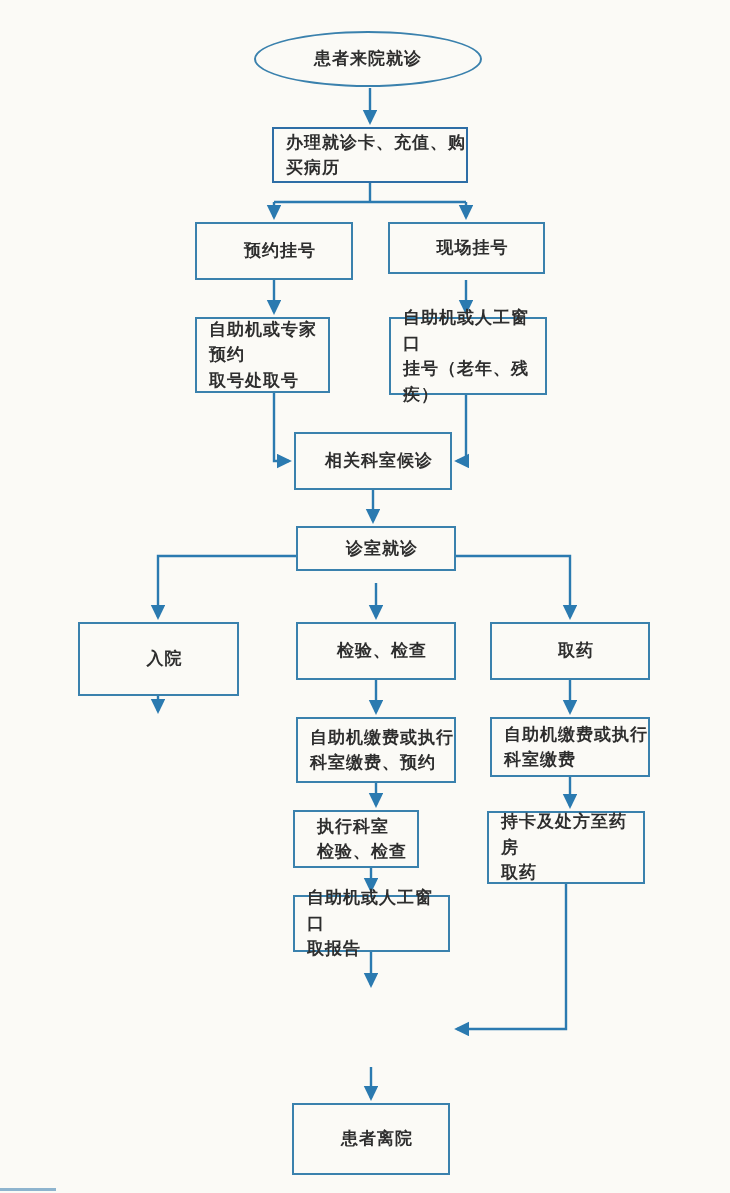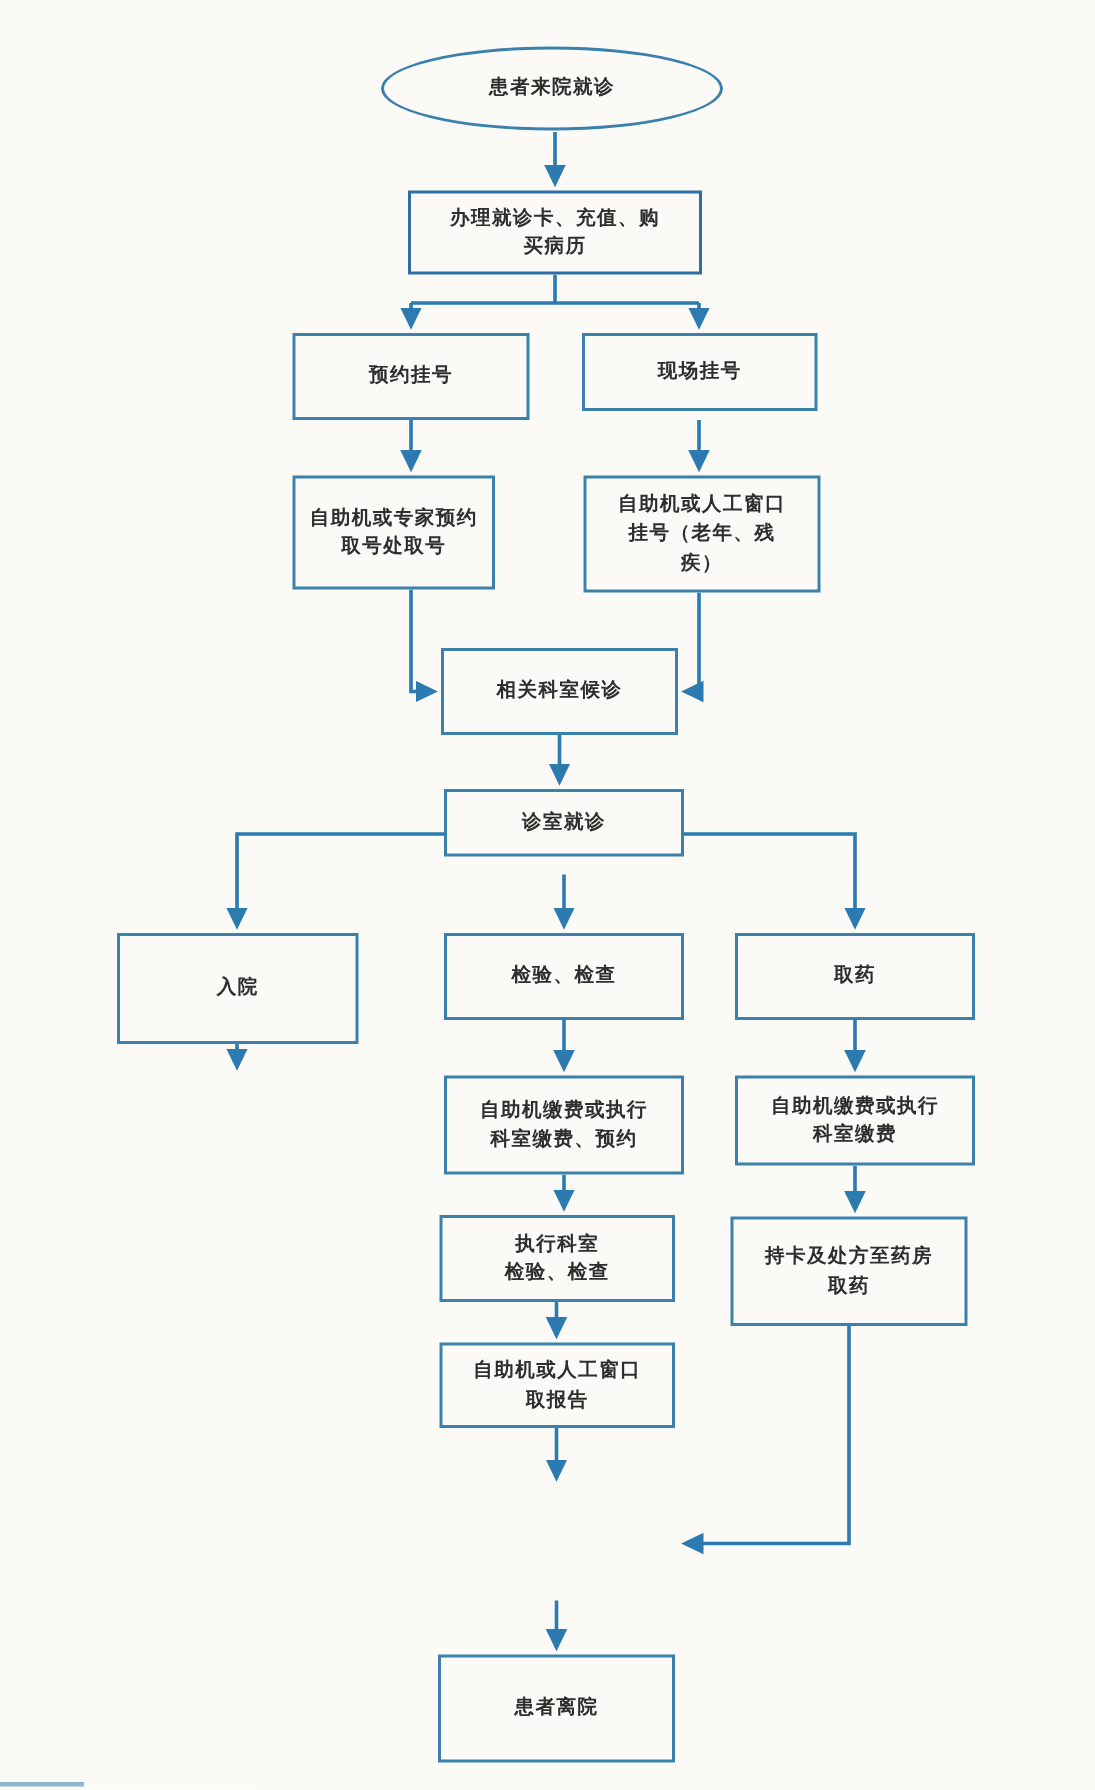--- a/index.html
+++ b/index.html
@@ -26,30 +26,30 @@
   .connectors polyline {
     fill: none;
     stroke: var(--line);
     stroke-width: 2.4;
   }
   .node {
     position: absolute;
     display: flex;
     align-items: center;
     justify-content: center;
-    text-align: center;
+    text-align: left;
     color: var(--text);
-    font-size: 13px;
+    font-size: 17px;
     font-weight: 600;
     line-height: 1.5;
     letter-spacing: 1px;
     background: var(--bg);
   }
   .node .lbl { white-space: pre-line; }
-  .box { border: 2px solid var(--box-border); }
+  .box { border: 2px solid var(--box-border); padding-left: 12px; }
   .box-thick { border-width: 2.5px; border-color: #2e6ea6; }
   .ellipse {
     border: 2px solid var(--box-border);
     border-radius: 50%;
   }
   .scan-artifact {
     position: absolute;
     left: 0; bottom: 2px;
     width: 56px; height: 3px;
     background: #7aa7c7;
@@ -156,21 +156,21 @@
   <div class="node box" style="left:296px;top:717px;width:160px;height:66px">
     <span class="lbl">自助机缴费或执行
 科室缴费、预约</span>
   </div>
 
   <div class="node box" style="left:490px;top:717px;width:160px;height:60px">
     <span class="lbl">自助机缴费或执行
 科室缴费</span>
   </div>
 
-  <div class="node box" style="left:293px;top:810px;width:157px;height:58px">
+  <div class="node box" style="left:293px;top:810px;width:126px;height:58px">
     <span class="lbl">执行科室
 检验、检查</span>
   </div>
 
   <div class="node box" style="left:487px;top:811px;width:158px;height:73px">
     <span class="lbl">持卡及处方至药房
 取药</span>
   </div>
 
   <div class="node box" style="left:293px;top:895px;width:157px;height:57px">

